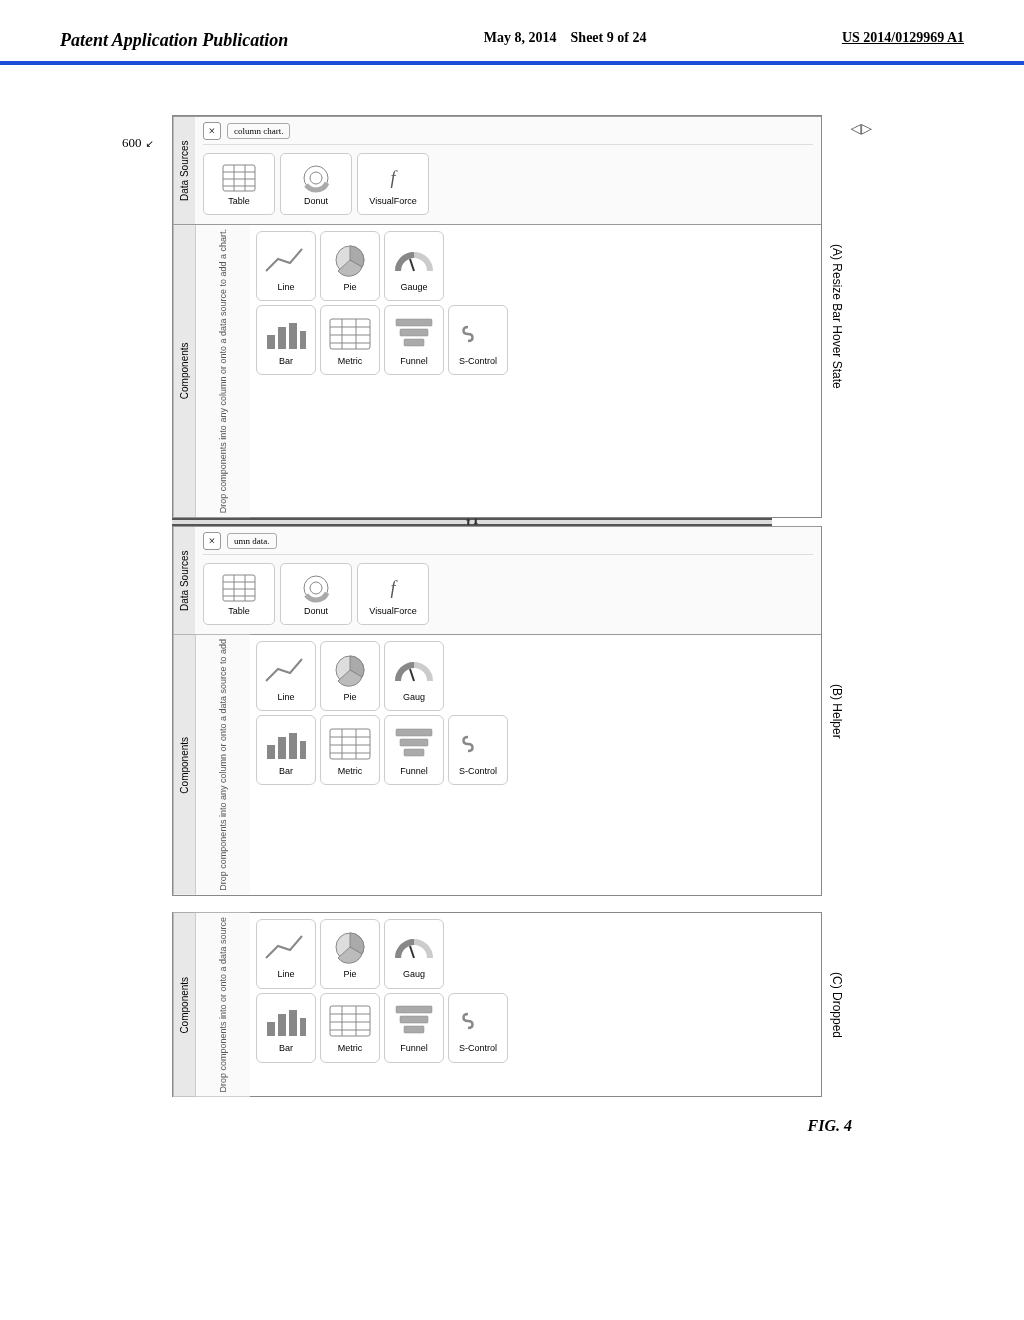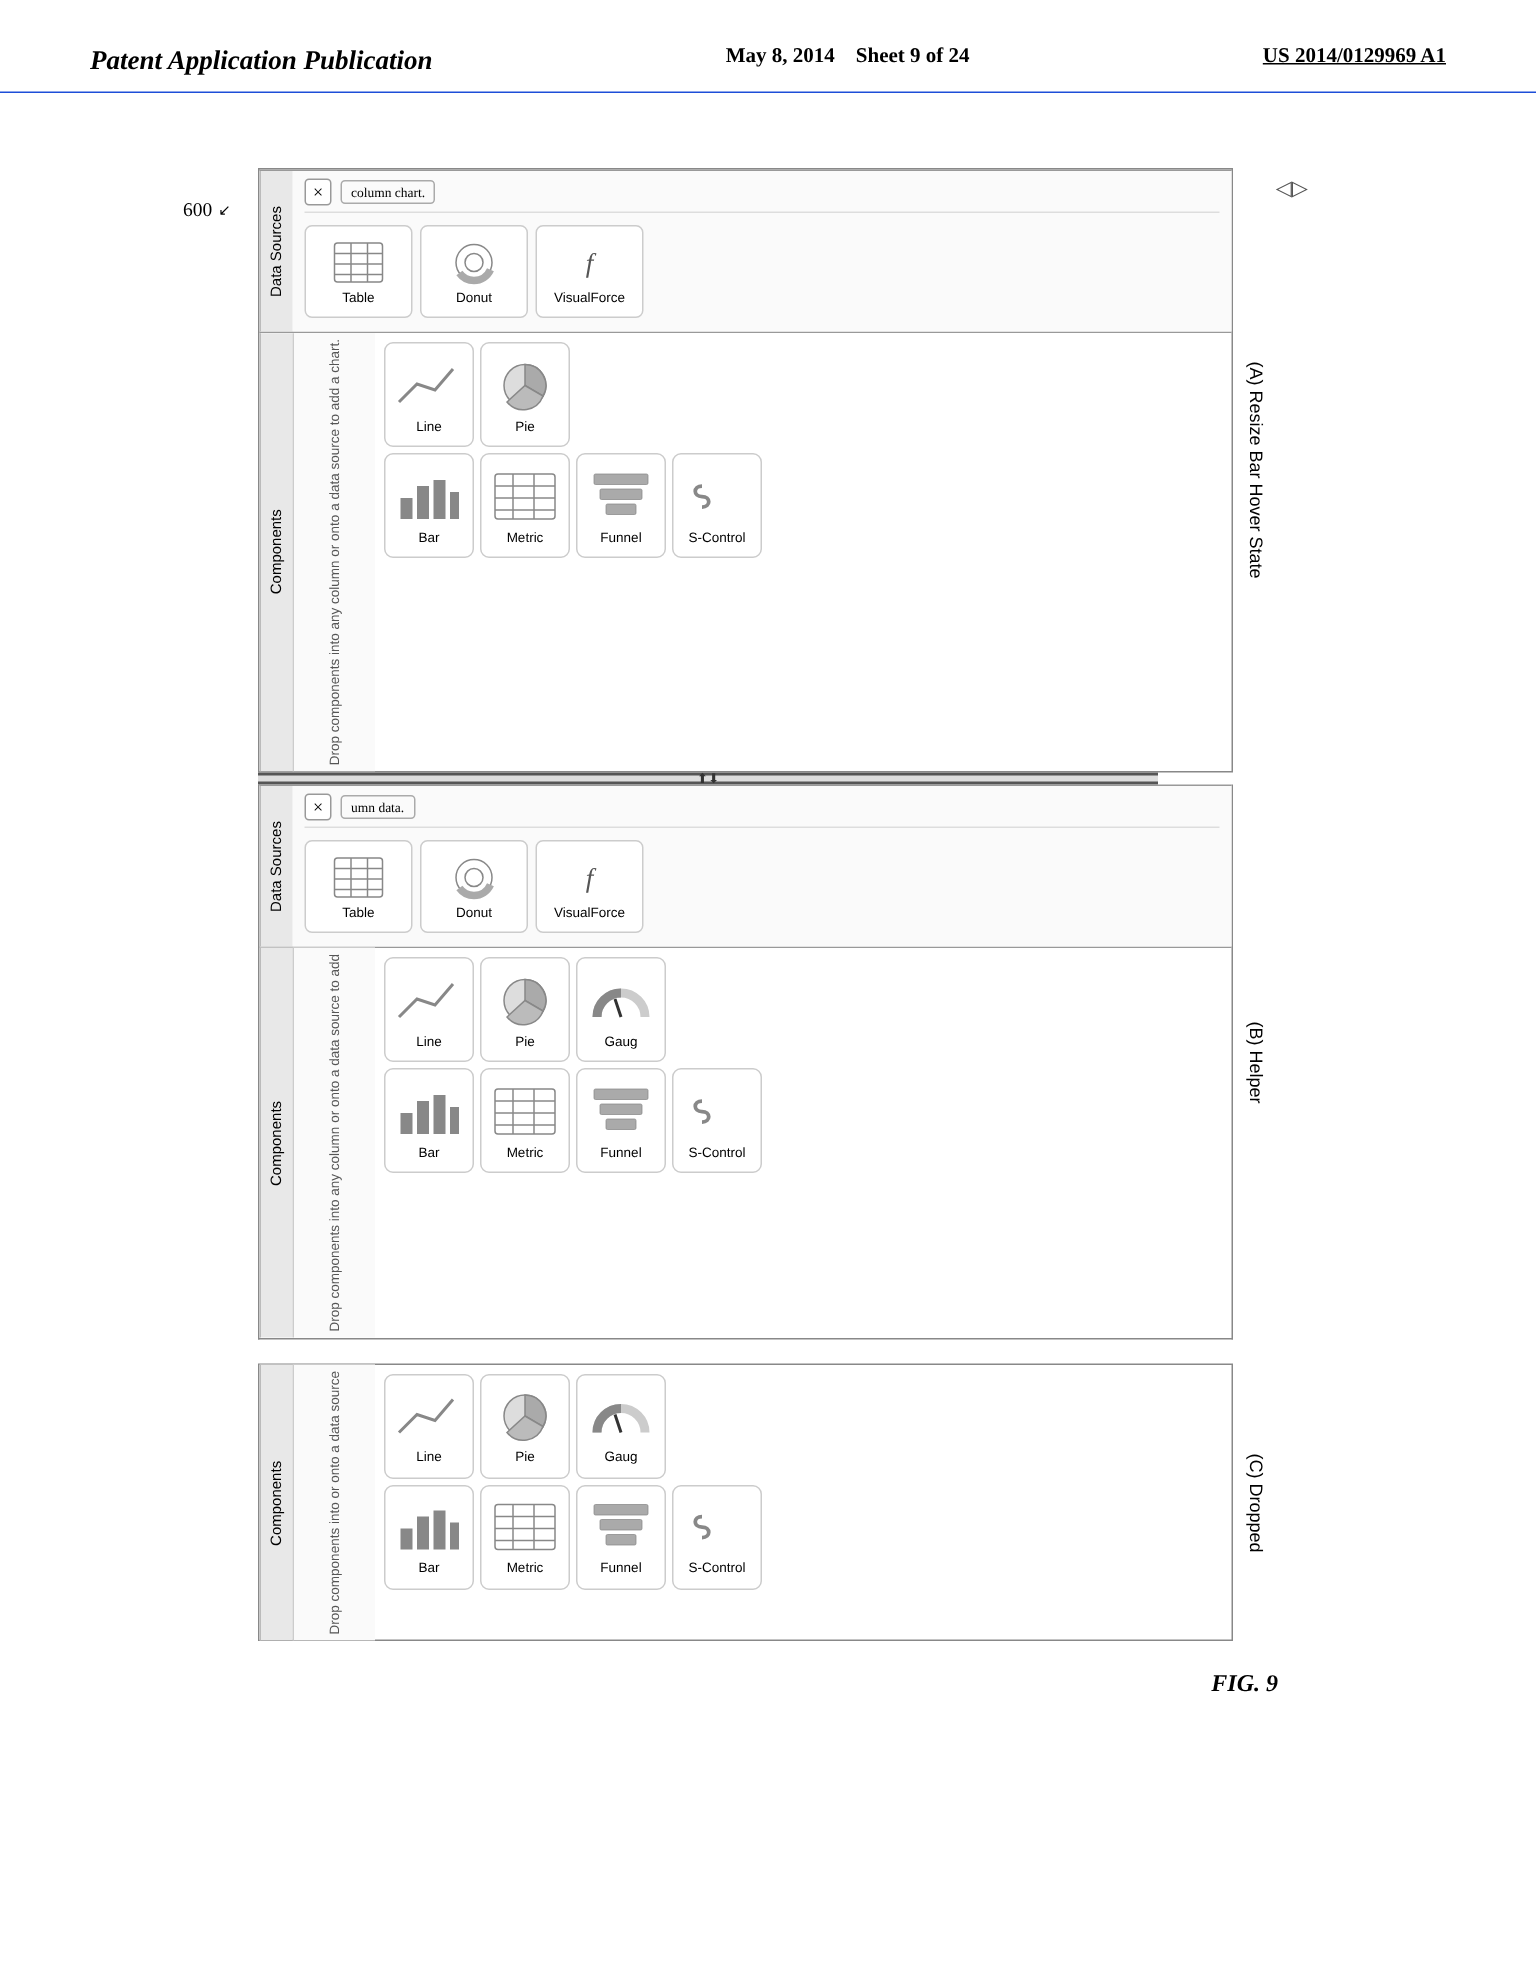--- a/index.html
+++ b/index.html
@@ -10,21 +10,21 @@
       min-height: 1320px;
       position: relative;
     }
 
     
     .header {
       display: flex;
       justify-content: space-between;
       align-items: flex-start;
       padding: 30px 60px 10px 60px;
-      border-bottom: 1px solid #1d4ed8;
+      border-bottom: 4px solid #1d4ed8;
     }
     .header-left {
       font-weight: bold;
       font-size: 18px;
       font-style: italic;
     }
     .header-center {
       font-size: 14px;
       text-align: center;
       font-weight: bold;
@@ -318,20 +318,30 @@
               <div class="chart-tile">
                 <div class="icon-area">
                   <svg width="44" height="34" viewBox="0 0 44 34">
                     <circle cx="22" cy="17" r="14" fill="#ddd" stroke="#888" stroke-width="1"></circle>
                     <path d="M22,17 L22,3 A14,14 0 0,1 34,24 Z" fill="#aaa" stroke="#888" stroke-width="1"></path>
                     <path d="M22,17 L34,24 A14,14 0 0,1 10,28 Z" fill="#bbb" stroke="#888" stroke-width="1"></path>
                   </svg>
                 </div>
                 <span class="tile-label">Pie</span>
               </div>
+              <div class="chart-tile">
+                <div class="icon-area">
+                  <svg width="44" height="34" viewBox="0 0 44 34">
+                    <path d="M6,28 A16,16 0 0,1 38,28" fill="none" stroke="#ccc" stroke-width="6"></path>
+                    <path d="M6,28 A16,16 0 0,1 22,12" fill="none" stroke="#888" stroke-width="6"></path>
+                    <line x1="22" y1="28" x2="18" y2="16" stroke="#333" stroke-width="2"></line>
+                  </svg>
+                </div>
+                <span class="tile-label">Gauge</span>
+              </div>
             </div>
 
             <div class="chart-row">
               <div class="chart-tile">
                 <div class="icon-area">
                   <svg width="44" height="34" viewBox="0 0 44 34">
                     <rect x="3" y="18" width="8" height="14" fill="#888"></rect>
                     <rect x="14" y="10" width="8" height="22" fill="#888"></rect>
                     <rect x="25" y="6" width="8" height="26" fill="#888"></rect>
                     <rect x="36" y="14" width="6" height="18" fill="#888"></rect>
@@ -594,16 +604,16 @@
                 <span class="tile-label">S-Control</span>
               </div>
             </div>
           </div>
         </div>
 
       </div>
       <div class="group-annotation">(C) Dropped</div>
     </div>
 
-    <div style="text-align:right; margin-top:20px; font-size:16px; font-style:italic; font-weight:bold; font-family:'Times New Roman',serif;">FIG. 9</div>
+    <div style="text-align:right; margin-top:20px; font-size:16px; font-style:italic; font-weight:bold; font-family:'Times New Roman',serif;">FIG. 4</div>
 
   </div>
 </div>
 
 </body></html>

